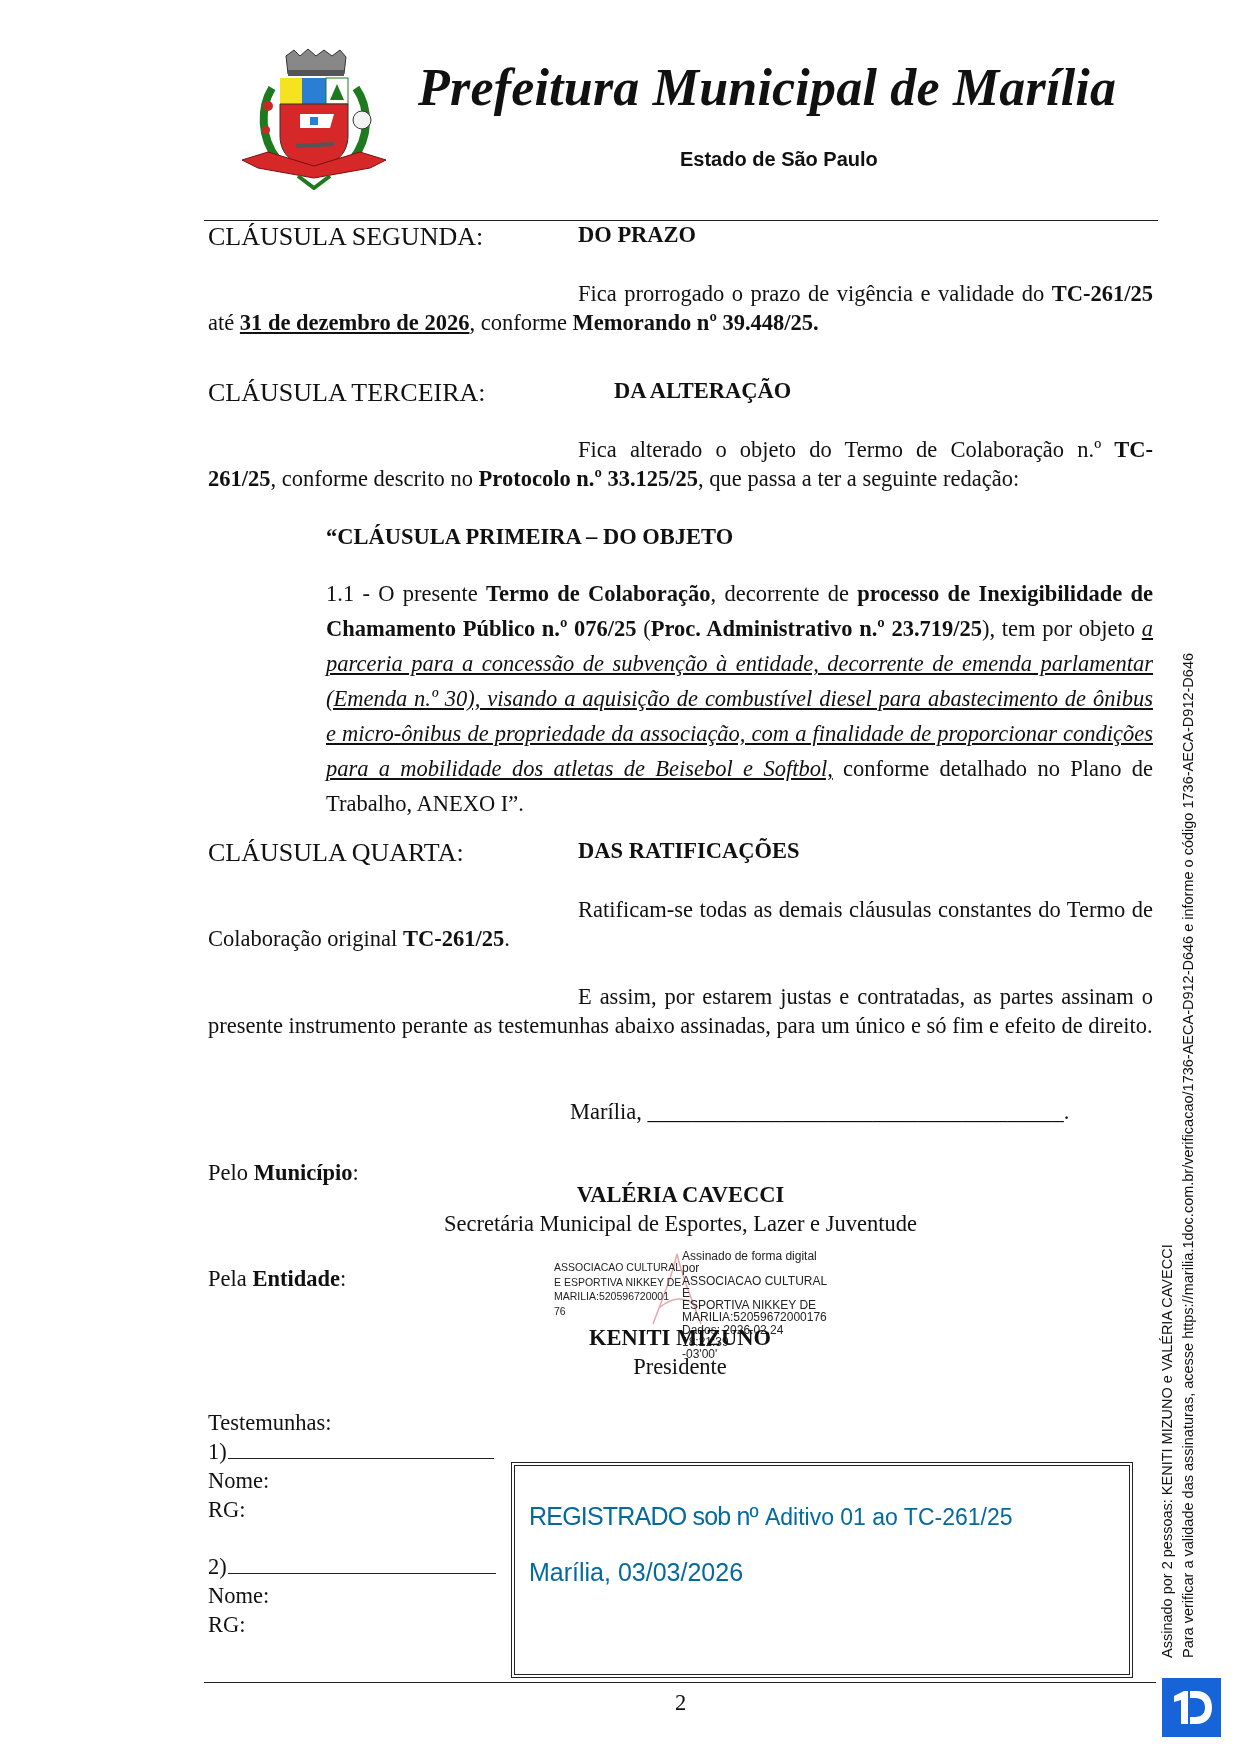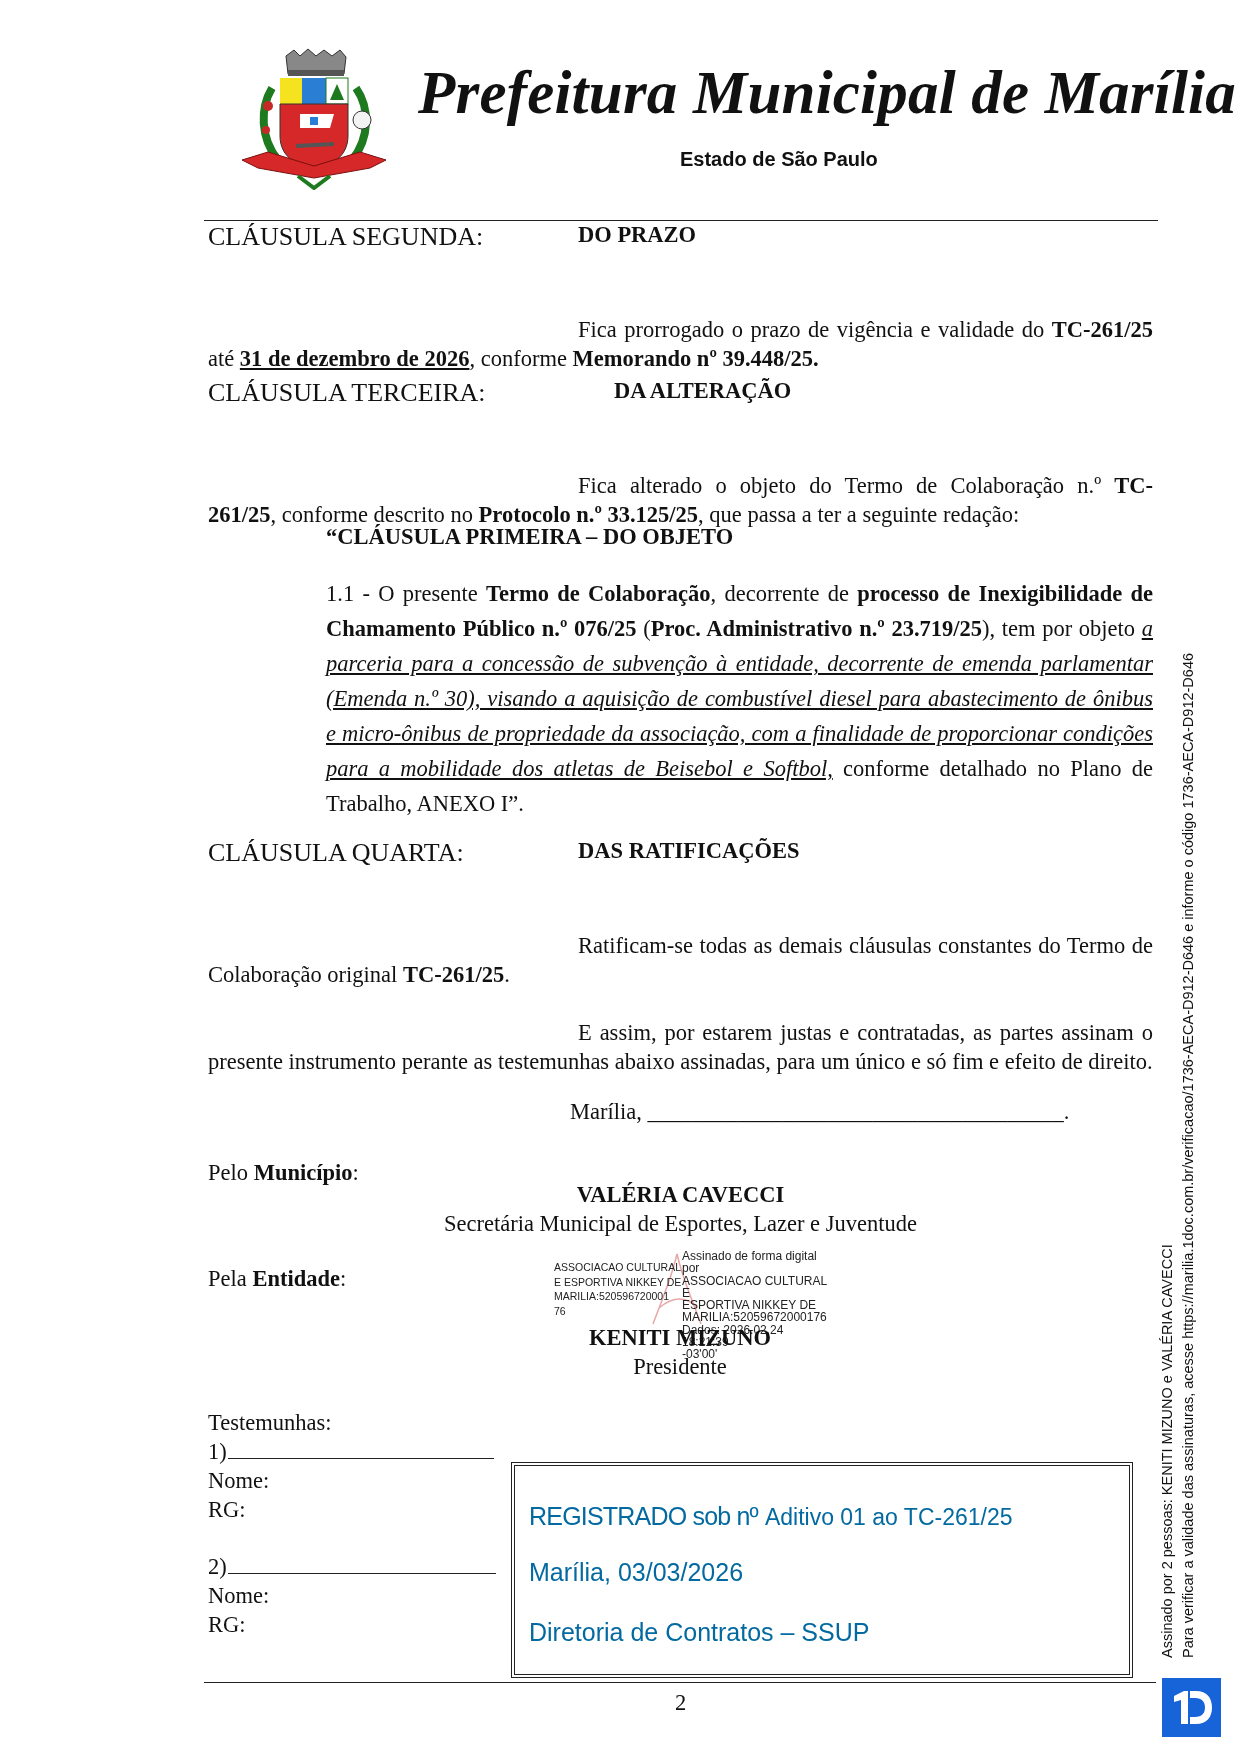--- a/index.html
+++ b/index.html
@@ -5,27 +5,27 @@
   html, body { margin: 0; padding: 0; background: #ffffff; }
   body { width: 1241px; height: 1755px; position: relative; overflow: hidden; font-family: "Liberation Serif", "DejaVu Serif", serif; color: #111; }
   .abs { position: absolute; }
   .serif { font-family: "Liberation Serif", "DejaVu Serif", serif; }
   .sans { font-family: "Liberation Sans", "DejaVu Sans", sans-serif; }
   .txt { font-size: 22.5px; line-height: 29px; }
   .b { font-weight: bold; }
   .u { text-decoration: underline; }
   .iu { font-style: italic; text-decoration: underline; }
   .just { text-align: justify; }
-  .title { left: 418px; top: 58px; font-size: 61px; font-style: italic; font-weight: bold; letter-spacing: 0.2px; white-space: nowrap; }
+  .title { left: 418px; top: 58px; font-size: 52px; font-style: italic; font-weight: bold; letter-spacing: 0.2px; white-space: nowrap; }
   .subtitle { left: 680px; top: 148px; font-size: 20px; font-weight: bold; white-space: nowrap; }
   .rule { left: 204px; width: 954px; height: 0; border-top: 1.5px solid #222; }
   .clause-label { left: 208px; font-size: 26px; font-weight: normal; white-space: nowrap; }
   .clause-name { left: 578px; font-size: 22.5px; font-weight: bold; white-space: nowrap; }
   .para { left: 208px; width: 945px; }
-  .indent-line { text-indent: 370px; margin-top: 36px; }
+  .indent-line { text-indent: 370px; }
   .obj { left: 326px; width: 827px; }
   .center { text-align: center; }
   .sigstamp { font-family: "Liberation Sans", "DejaVu Sans", sans-serif; color: #222; }
   .reg-box { left: 511px; top: 1462px; width: 622px; height: 216px; border: 4px double #222; box-sizing: border-box; }
   .reg-line { left: 14px; font-family: "Liberation Sans", "DejaVu Sans", sans-serif; font-size: 25px; white-space: nowrap; color: #0369a1; }
   .side { font-family: "Liberation Sans", "DejaVu Sans", sans-serif; font-size: 14.5px; white-space: nowrap; transform-origin: left top; transform: rotate(-90deg); color: #111; }
   .logo-1d { left: 1162px; top: 1678px; width: 59px; height: 59px; background: #1763d8; }
 </style>
 </head>
 <body>
@@ -134,21 +134,20 @@
 
 <div class="abs reg-box">
   <div class="abs reg-line" style="top:36px;">
     <span style="letter-spacing:-0.8px;">REGISTRADO sob nº</span>
     <span style="font-size:23px;">Aditivo 01 ao TC-261/25</span>
   </div>
   <div class="abs reg-line" style="top:92px;">
     <span>Marília,</span>
     <span>03/03/2026</span>
   </div>
-  <div class="abs reg-line" style="top:152px;">Diretoria de Contratos – SSUP</div>
 </div>
 
 <div class="abs rule" style="top:1682px; width:952px;"></div>
 <div class="abs txt center" style="left:208px; width:945px; top:1688px;">2</div>
 
 <div class="abs side" style="left:1159px; top:1658px;">Assinado por 2 pessoas:  KENITI MIZUNO e VALÉRIA CAVECCI</div>
 <div class="abs side" style="left:1180px; top:1658px;">Para verificar a validade das assinaturas, acesse https://marilia.1doc.com.br/verificacao/1736-AECA-D912-D646 e informe o código 1736-AECA-D912-D646</div>
 <div class="abs logo-1d">
   <svg width="59" height="59" viewBox="0 0 59 59">
     <path d="M12 18 L22 13 L26 13 L26 46 L19 46 L19 22 L12 24 Z" fill="#ffffff"></path>

